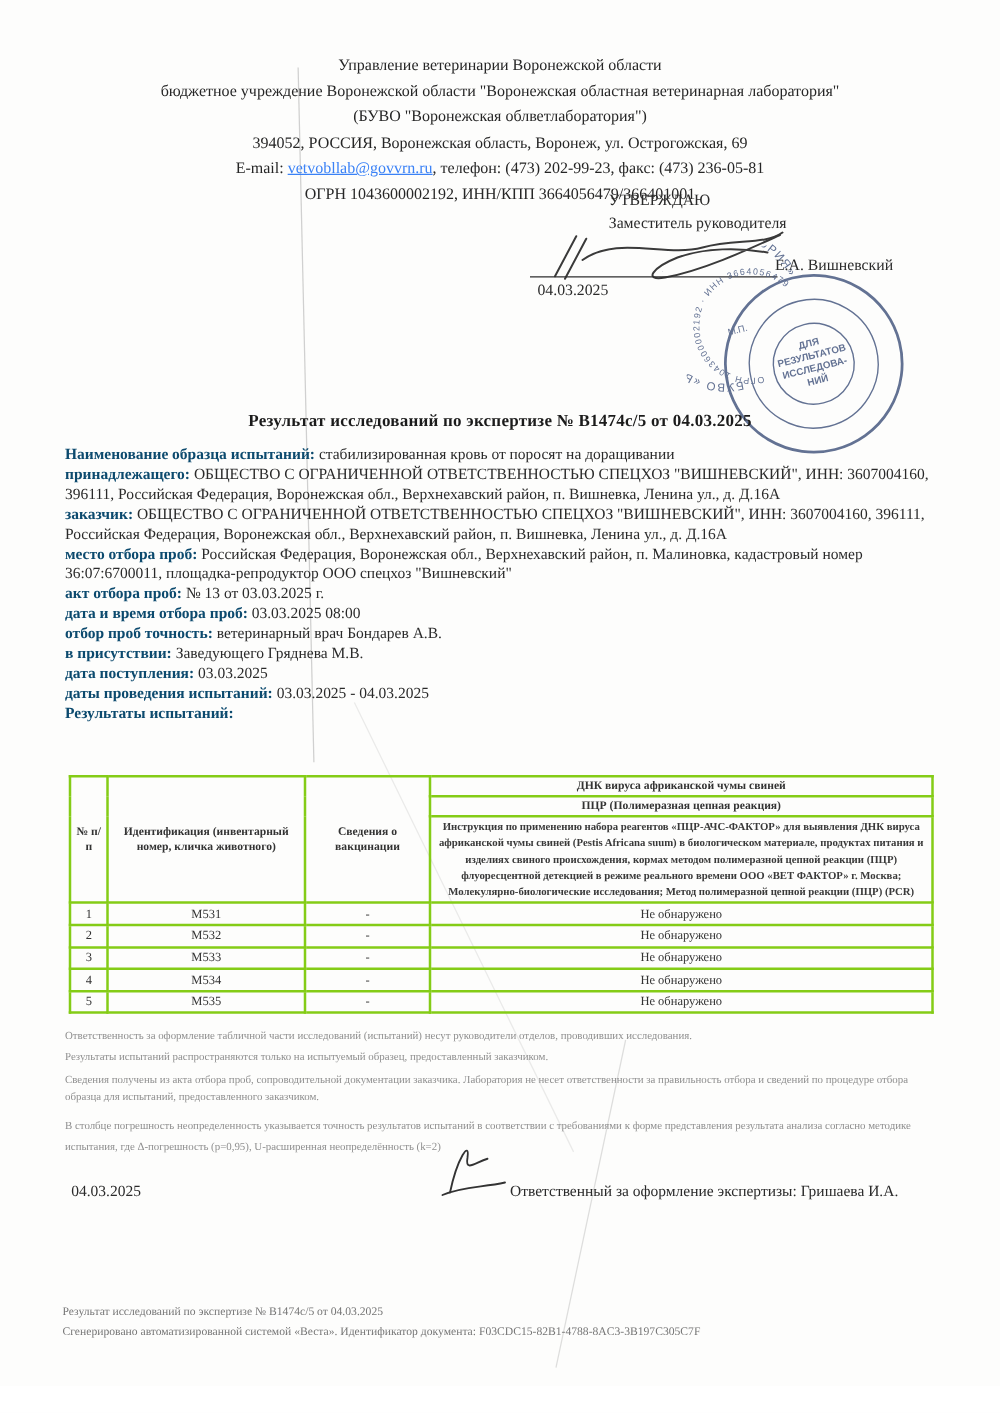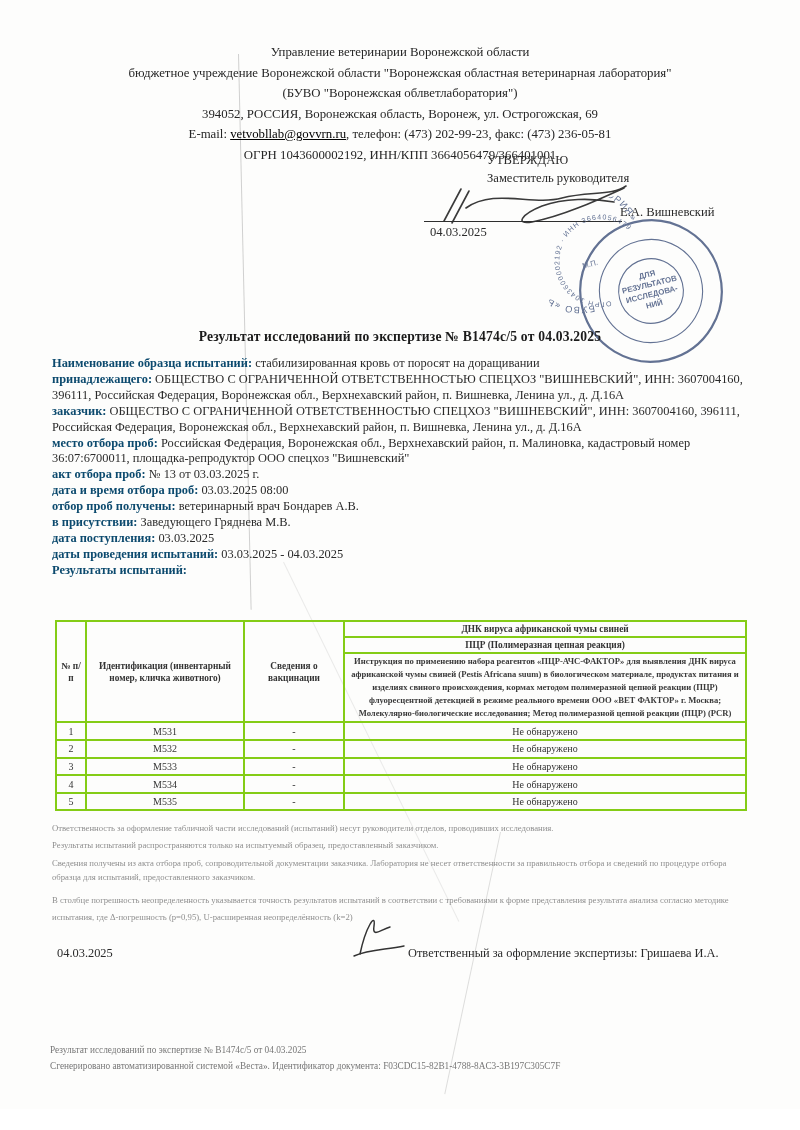--- a/index.html
+++ b/index.html
@@ -8,21 +8,21 @@
     font-family:"Liberation Serif","DejaVu Serif",serif; color:#2a2a2a; overflow:hidden;
   }
   
   .crease { position:absolute; width:1px; background:rgba(95,95,95,.28); transform-origin:top center; }
   .crease-1 { left:238px; top:54px; height:556px; transform:rotate(-1.3deg); }
   .crease-3 { left:283px; top:562px; height:400px; transform:rotate(-26deg); background:rgba(120,120,120,.14); }
   .crease-2 { left:500px; top:832px; height:268px; transform:rotate(12deg); background:rgba(110,110,110,.22); }
 
   .letterhead { position:absolute; top:42px; left:0; width:100%; text-align:center;
     font-size:12.8px; line-height:20.5px; color:#262626; }
-  .email-link { text-decoration:underline; color:#000000; }
+  .email-link { text-decoration:underline; color:#3b82f6; }
 
   .approval { position:absolute; left:408px; top:152px; width:350px; height:100px; font-size:12.6px; }
   .approval .t { margin-left:79px; line-height:17.5px; }
   .sig1 { position:absolute; left:6px; top:24px; }
   .ap-rule { position:absolute; left:16px; top:69px; width:198px; border-bottom:1.4px solid #2e2e2e; }
   .ap-date { position:absolute; left:22px; top:73px; }
   .ap-name { position:absolute; left:212px; top:53px; white-space:nowrap; }
 
   .stamp { position:absolute; left:550px; top:190px; width:202px; height:202px;
     transform:rotate(-14deg); opacity:.88; }
@@ -114,21 +114,21 @@
 
   <div class="doc-title">Результат исследований по экспертизе № В1474с/5 от 04.03.2025</div>
 
   <div class="details">
     <div><b>Наименование образца испытаний:</b><span> стабилизированная кровь от поросят на доращивании</span></div>
     <div><b>принадлежащего:</b><span> ОБЩЕСТВО С ОГРАНИЧЕННОЙ ОТВЕТСТВЕННОСТЬЮ СПЕЦХОЗ "ВИШНЕВСКИЙ", ИНН: 3607004160, 396111, Российская Федерация, Воронежская обл., Верхнехавский район, п. Вишневка, Ленина ул., д. Д.16А</span></div>
     <div><b>заказчик:</b><span> ОБЩЕСТВО С ОГРАНИЧЕННОЙ ОТВЕТСТВЕННОСТЬЮ СПЕЦХОЗ "ВИШНЕВСКИЙ", ИНН: 3607004160, 396111, Российская Федерация, Воронежская обл., Верхнехавский район, п. Вишневка, Ленина ул., д. Д.16А</span></div>
     <div><b>место отбора проб:</b><span> Российская Федерация, Воронежская обл., Верхнехавский район, п. Малиновка, кадастровый номер 36:07:6700011, площадка-репродуктор ООО спецхоз "Вишневский"</span></div>
     <div><b>акт отбора проб:</b><span> № 13 от 03.03.2025 г.</span></div>
     <div><b>дата и время отбора проб:</b><span> 03.03.2025 08:00</span></div>
-    <div><b>отбор проб получены:</b><span> ветеринарный врач Бондарев А.В.</span></div>
+    <div><b>отбор проб точность:</b><span> ветеринарный врач Бондарев А.В.</span></div>
     <div><b>в присутствии:</b><span> Заведующего Гряднева М.В.</span></div>
     <div><b>дата поступления:</b><span> 03.03.2025</span></div>
     <div><b>даты проведения испытаний:</b><span> 03.03.2025 - 04.03.2025</span></div>
     <div><b>Результаты испытаний:</b><span></span></div>
   </div>
 
   <table class="rtable">
     <colgroup>
         <col style="width:30px">
         <col style="width:158px">

